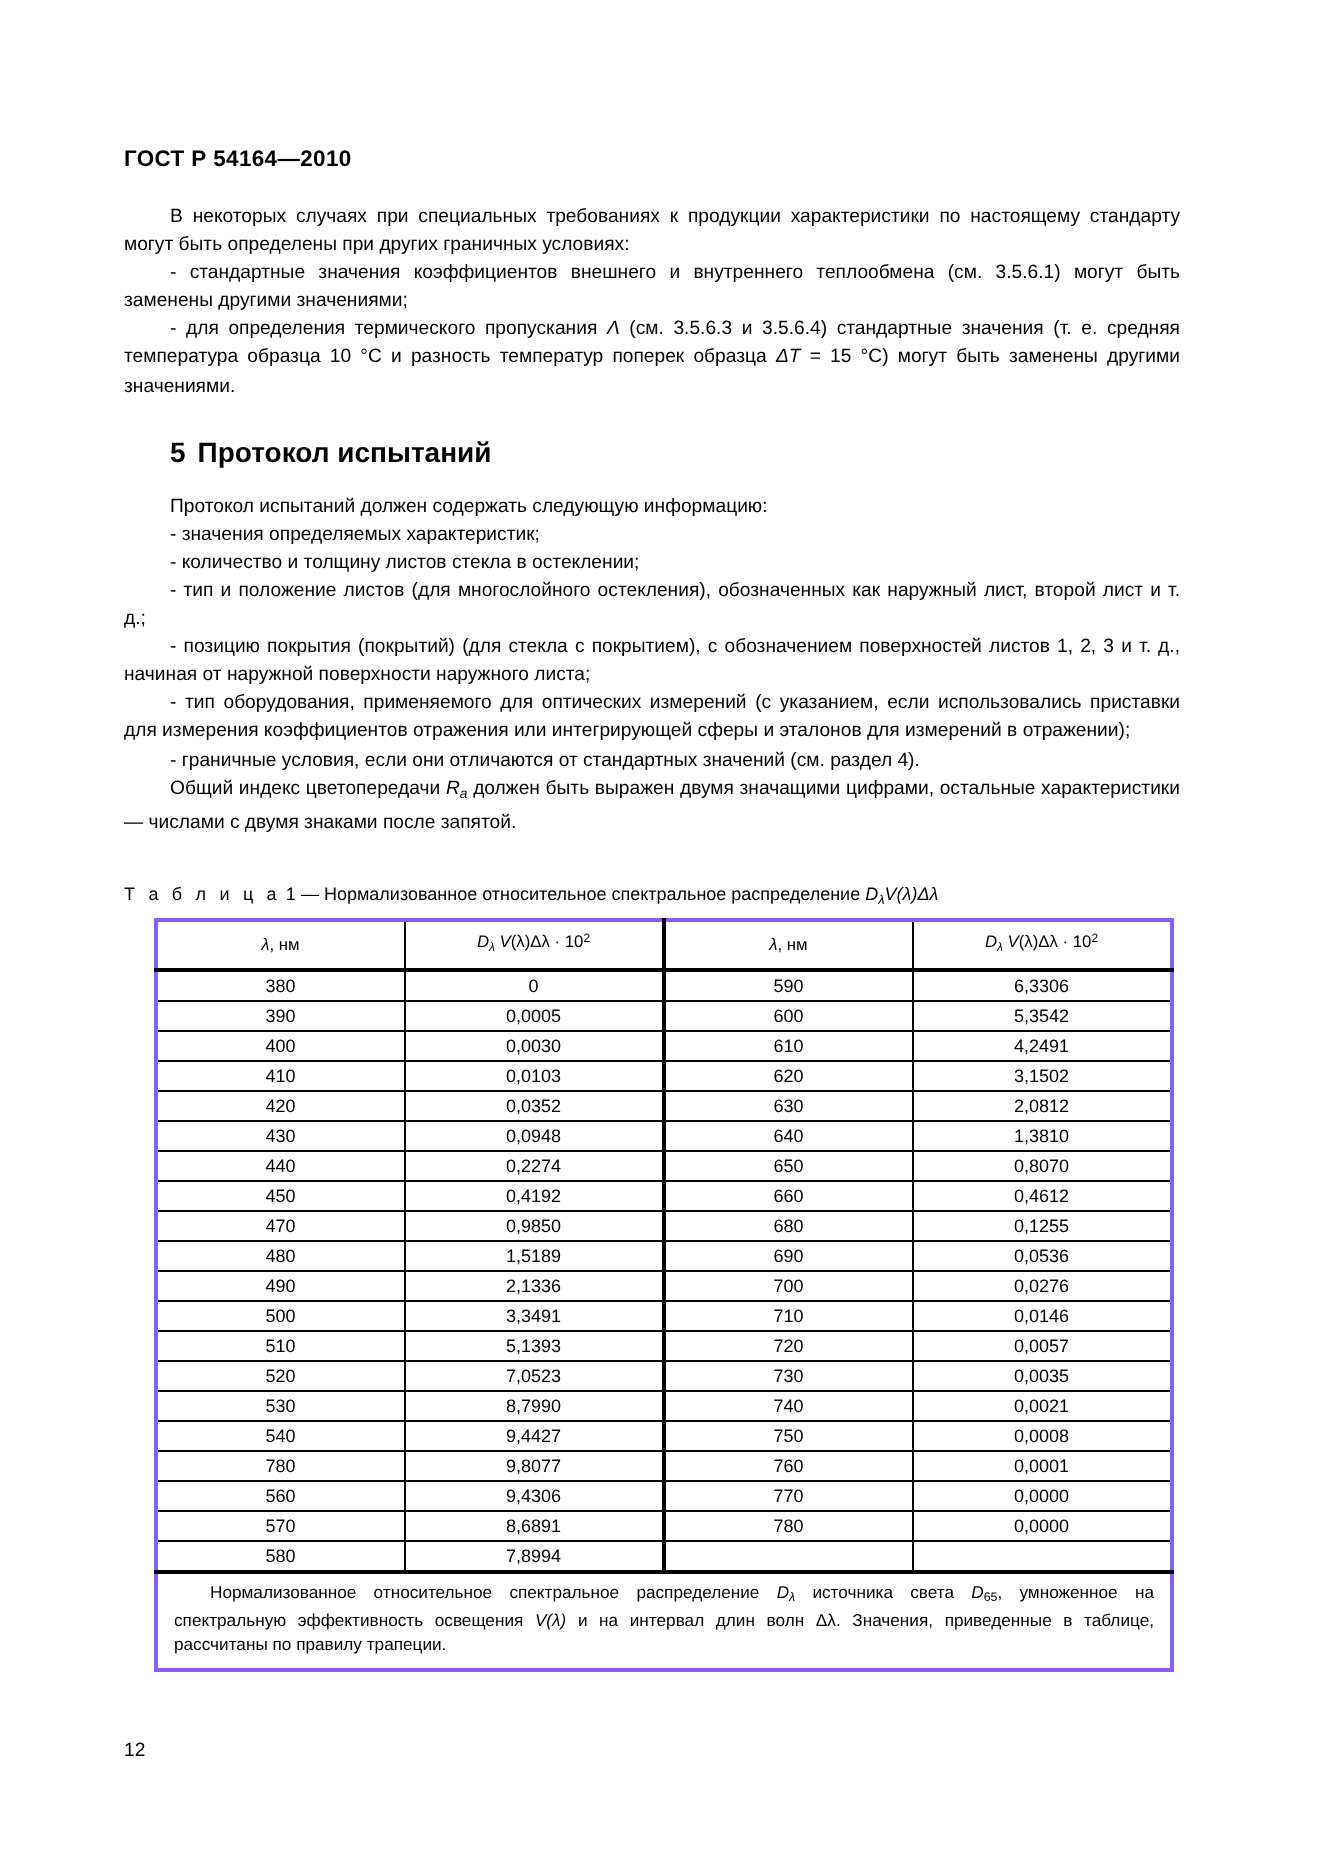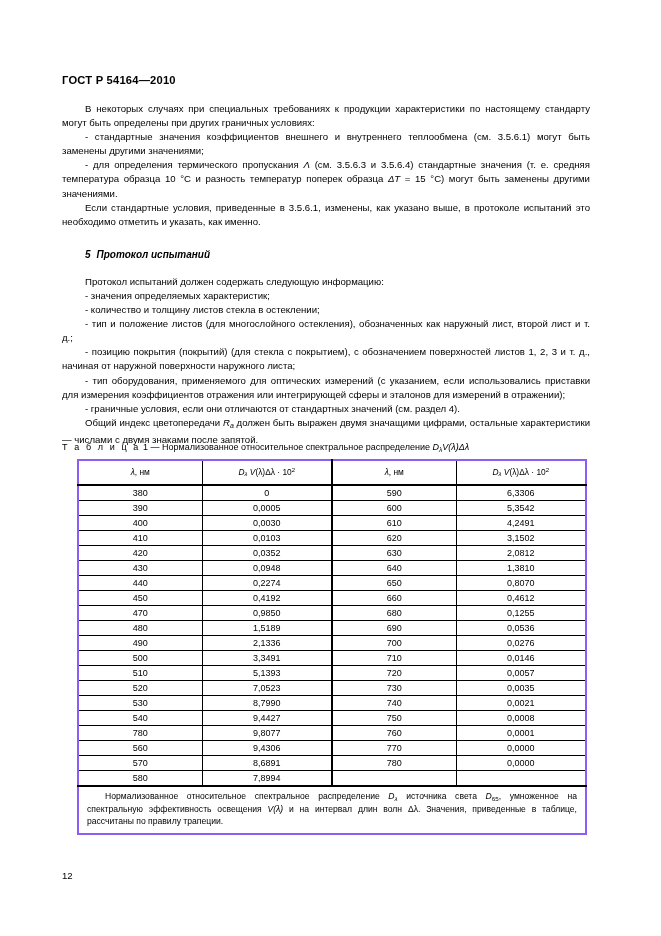--- a/index.html
+++ b/index.html
@@ -56,25 +56,24 @@
     font-size: 9.6px;
     line-height: 14.1px;
     text-align: justify;
     text-indent: 23px;
   }
 
   .sec-head {
     margin: 0;
     padding-top: 18px;
     padding-bottom: 13px;
-    font-size: 10px;
+    font-size: 14px;
     font-weight: bold;
     text-indent: 23px;
     line-height: 15px;
-    font-style: italic;
   }
   .sec-head .num { margin-right: 6px; }
 
   i.it { font-style: italic; }
   .sub { font-size: 0.72em; vertical-align: -0.28em; }
   .sup { font-size: 0.72em; vertical-align: 0.45em; }
 
   
   .table-caption {
     position: absolute;
@@ -158,21 +157,20 @@
   <div class="doc-header">ГОСТ Р 54164—2010</div>
 
   <div class="content">
 
     <p class="para">В некоторых случаях при специальных требованиях к продукции характеристики по настоящему стандарту могут быть определены при других граничных условиях:</p>
 
     <p class="dash">- стандартные значения коэффициентов внешнего и внутреннего теплообмена (см. 3.5.6.1) могут быть заменены другими значениями;</p>
 
     <p class="dash"><span>- для определения термического пропускания </span><i class="it">Λ</i><span> (см. 3.5.6.3 и 3.5.6.4) стандартные значения (т. е. средняя температура образца 10 °С и разность температур поперек образца </span><i class="it">ΔT</i><span> = 15 °С) могут быть заменены другими значениями.</span></p>
 
-    <p class="para">Если стандартные условия, приведенные в 3.5.6.1, изменены, как указано выше, в протоколе испытаний это необходимо отметить и указать, как именно.</p>
 
     <h2 class="sec-head"><span class="num">5</span><span>Протокол испытаний</span></h2>
 
     <p class="para">Протокол испытаний должен содержать следующую информацию:</p>
     <p class="dash">- значения определяемых характеристик;</p>
     <p class="dash">- количество и толщину листов стекла в остеклении;</p>
     <p class="dash">- тип и положение листов (для многослойного остекления), обозначенных как наружный лист, второй лист и т. д.;</p>
     <p class="dash">- позицию покрытия (покрытий) (для стекла с покрытием), с обозначением поверхностей листов 1, 2, 3 и т. д., начиная от наружной поверхности наружного листа;</p>
     <p class="dash">- тип оборудования, применяемого для оптических измерений (с указанием, если использовались приставки для измерения коэффициентов отражения или интегрирующей сферы и эталонов для измерений в отражении);</p>
     <p class="dash">- граничные условия, если они отличаются от стандартных значений (см. раздел 4).</p>

